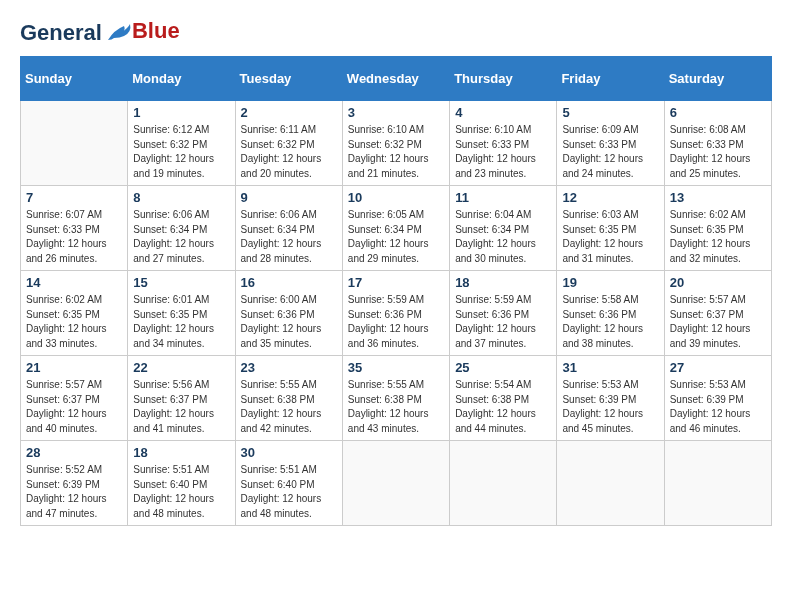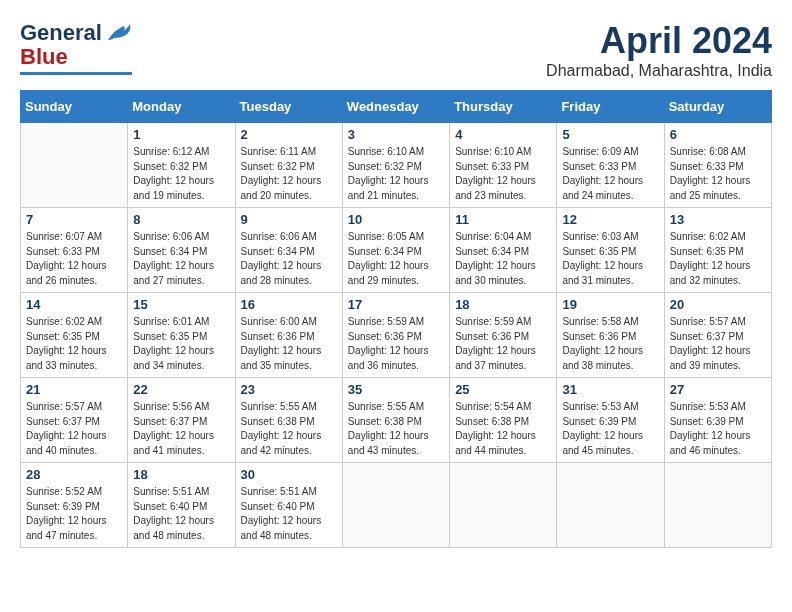--- a/index.html
+++ b/index.html
@@ -11,21 +11,20 @@
       padding: 20px;
     }
     .header {
       display: flex;
       justify-content: space-between;
       align-items: flex-start;
       margin-bottom: 10px;
     }
     .logo {
       display: flex;
-      flex-direction: column;
       align-items: flex-start;
     }
     .logo-row {
       display: flex;
       align-items: center;
     }
     .logo-underline {
       width: 100%;
       height: 3px;
       background: #2e7bc4;
@@ -44,21 +43,21 @@
       color: #333;
     }
     .calendar {
       width: 100%;
       border-collapse: collapse;
       font-size: 11px;
     }
     .calendar th {
       background: #2e7bc4;
       color: #fff;
-      padding: 8px 4px;
+      padding: 14px 4px;
       text-align: left;
       font-size: 13px;
       font-weight: bold;
       border: 1px solid #2e7bc4;
     }
     .calendar td {
       border: 1px solid #ccc;
       vertical-align: top;
       padding: 4px 5px;
       width: calc(100% / 7);
@@ -89,24 +88,20 @@
       <span style="font-size:22px;font-weight:bold;color:#1a3a5c;">General</span>
       <svg width="28" height="22" viewBox="0 0 28 22" style="margin-left:2px;">
         <path d="M4,18 Q10,8 20,4 Q22,8 18,10 Q24,6 26,2 Q28,10 20,14 Q16,16 10,16 Q8,18 4,18Z" fill="#2e7bc4"></path>
       </svg>
     </div>
     <div style="display:flex;align-items:center;margin-top:-2px;">
       <span style="font-size:22px;font-weight:bold;color:#b91c1c;">Blue</span>
     </div>
     <div class="logo-underline"></div>
   </div>
-  <div class="title-block">
-    <div class="month-title">April 2024</div>
-    <div class="location">Dharmabad, Maharashtra, India</div>
-  </div>
 </div>
 
 <table class="calendar">
   <thead>
     <tr>
     <th>Sunday</th>
         <th>Monday</th>
         <th>Tuesday</th>
         <th>Wednesday</th>
         <th>Thursday</th>

